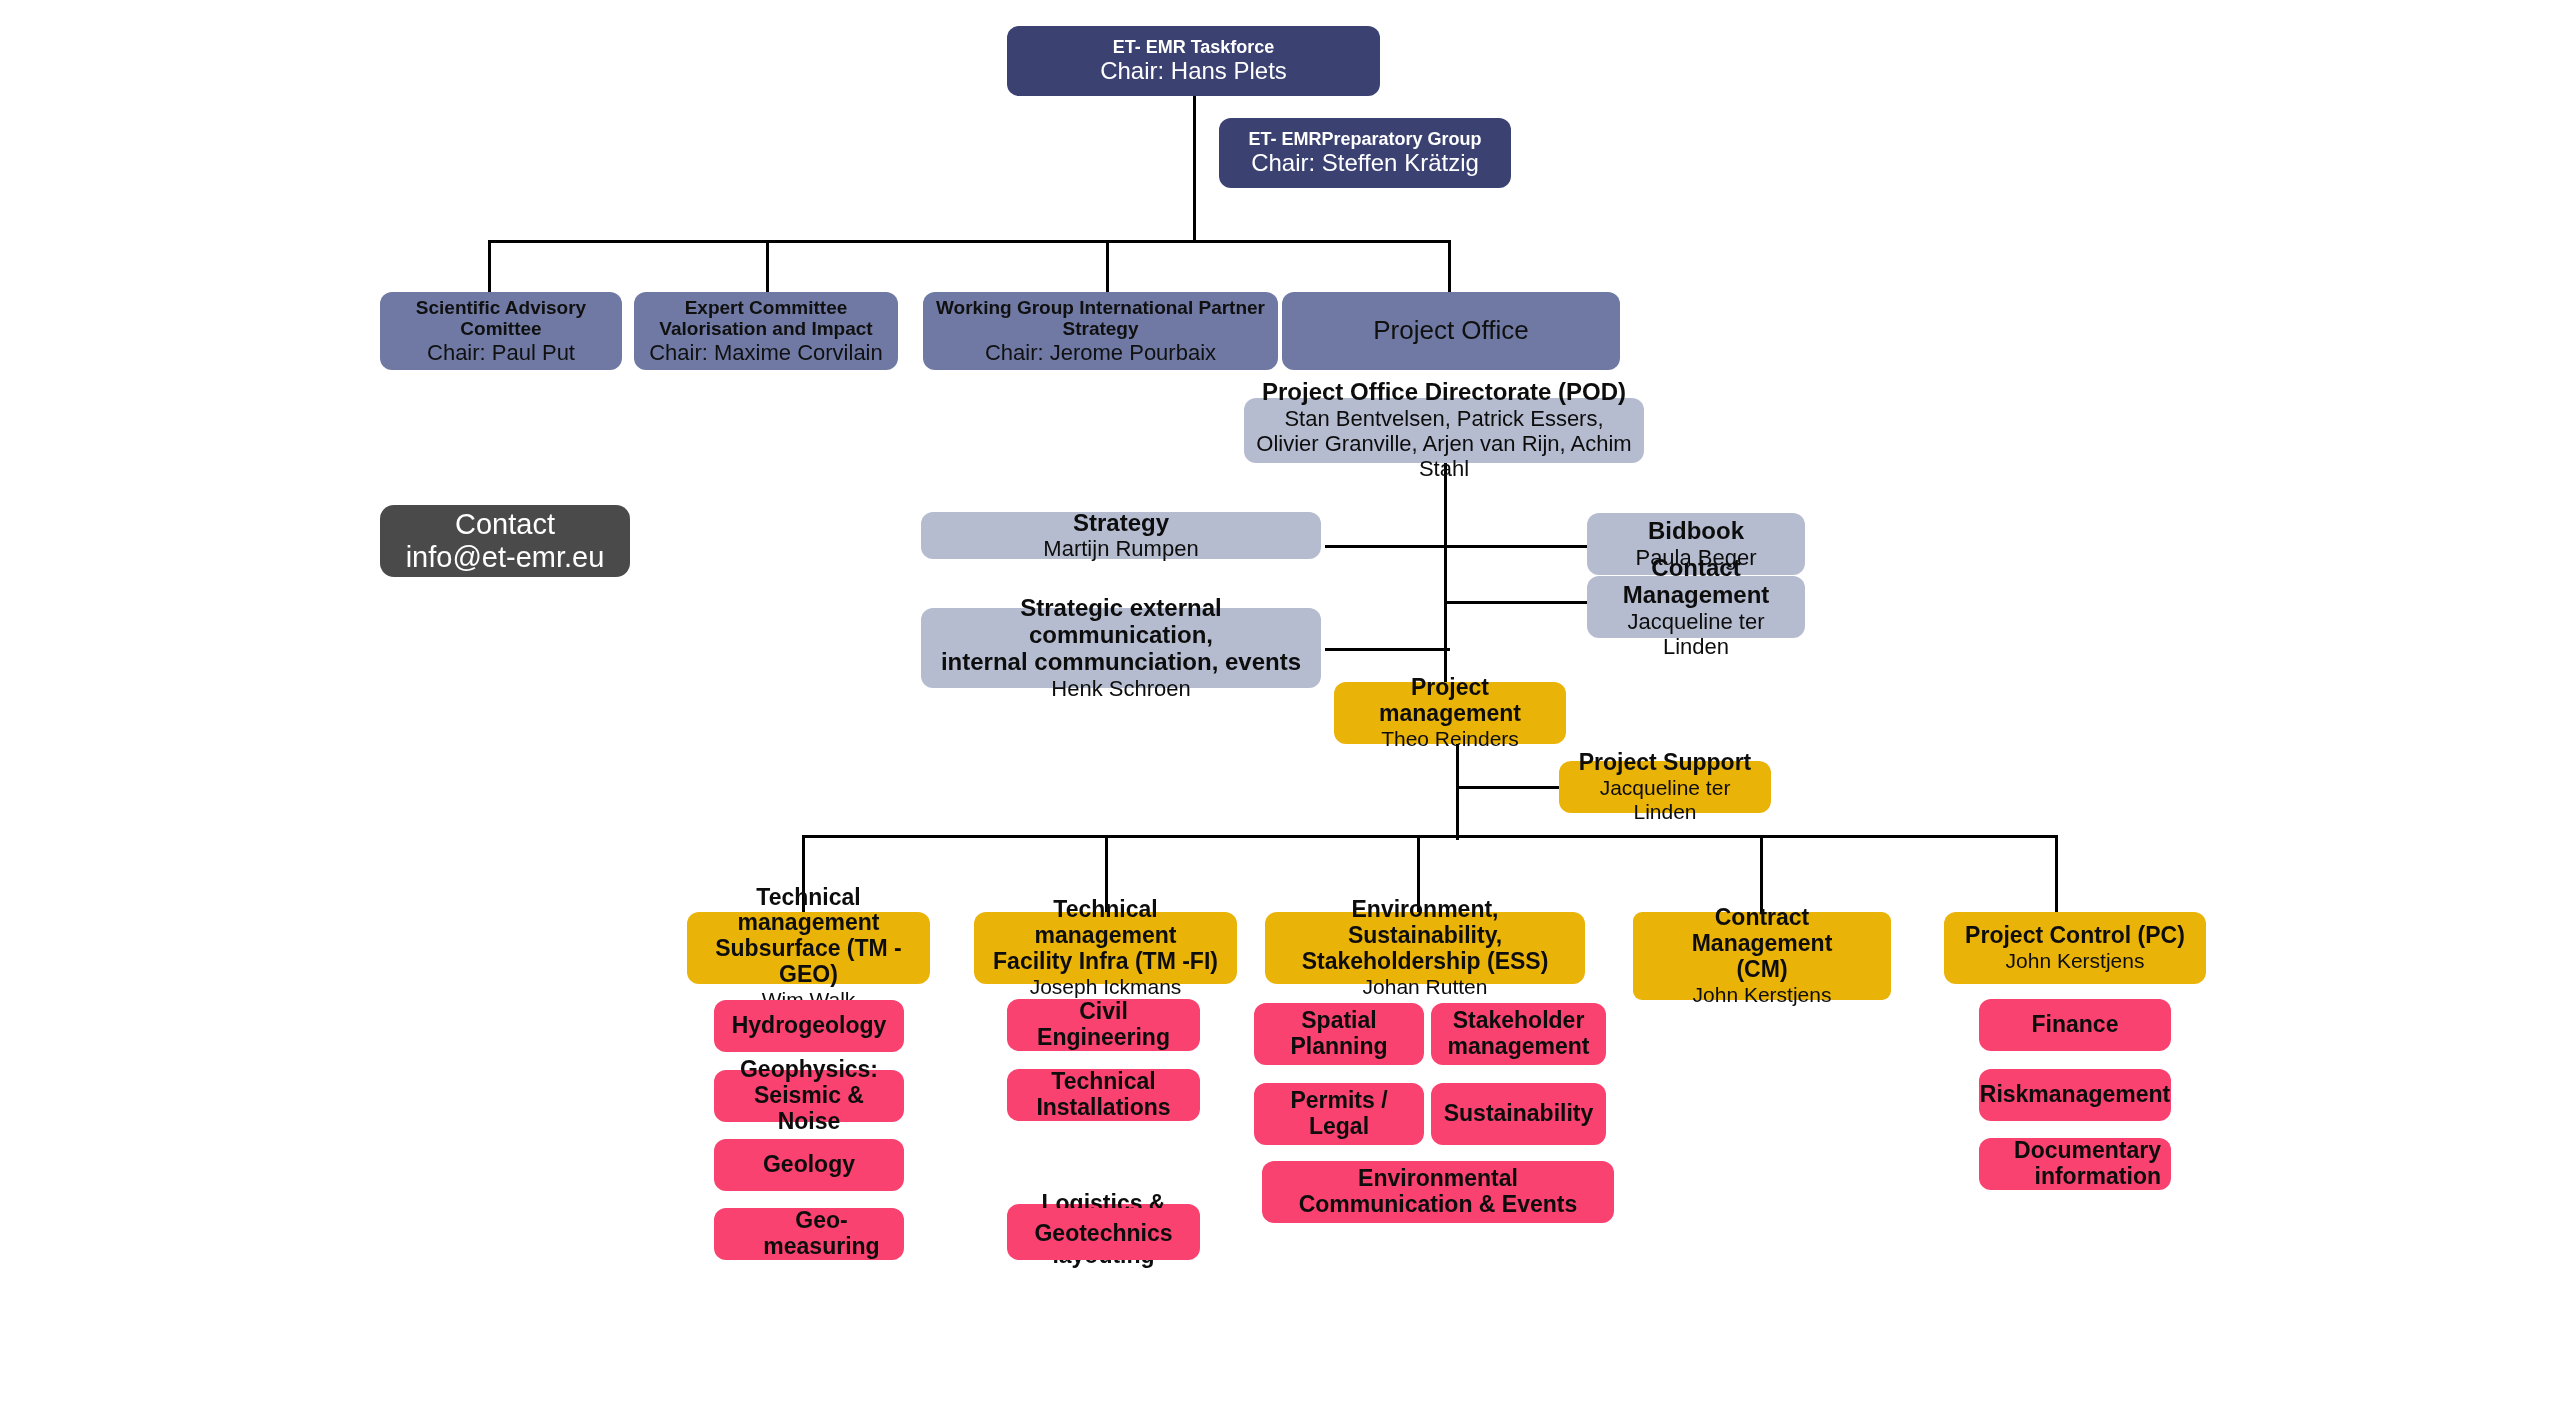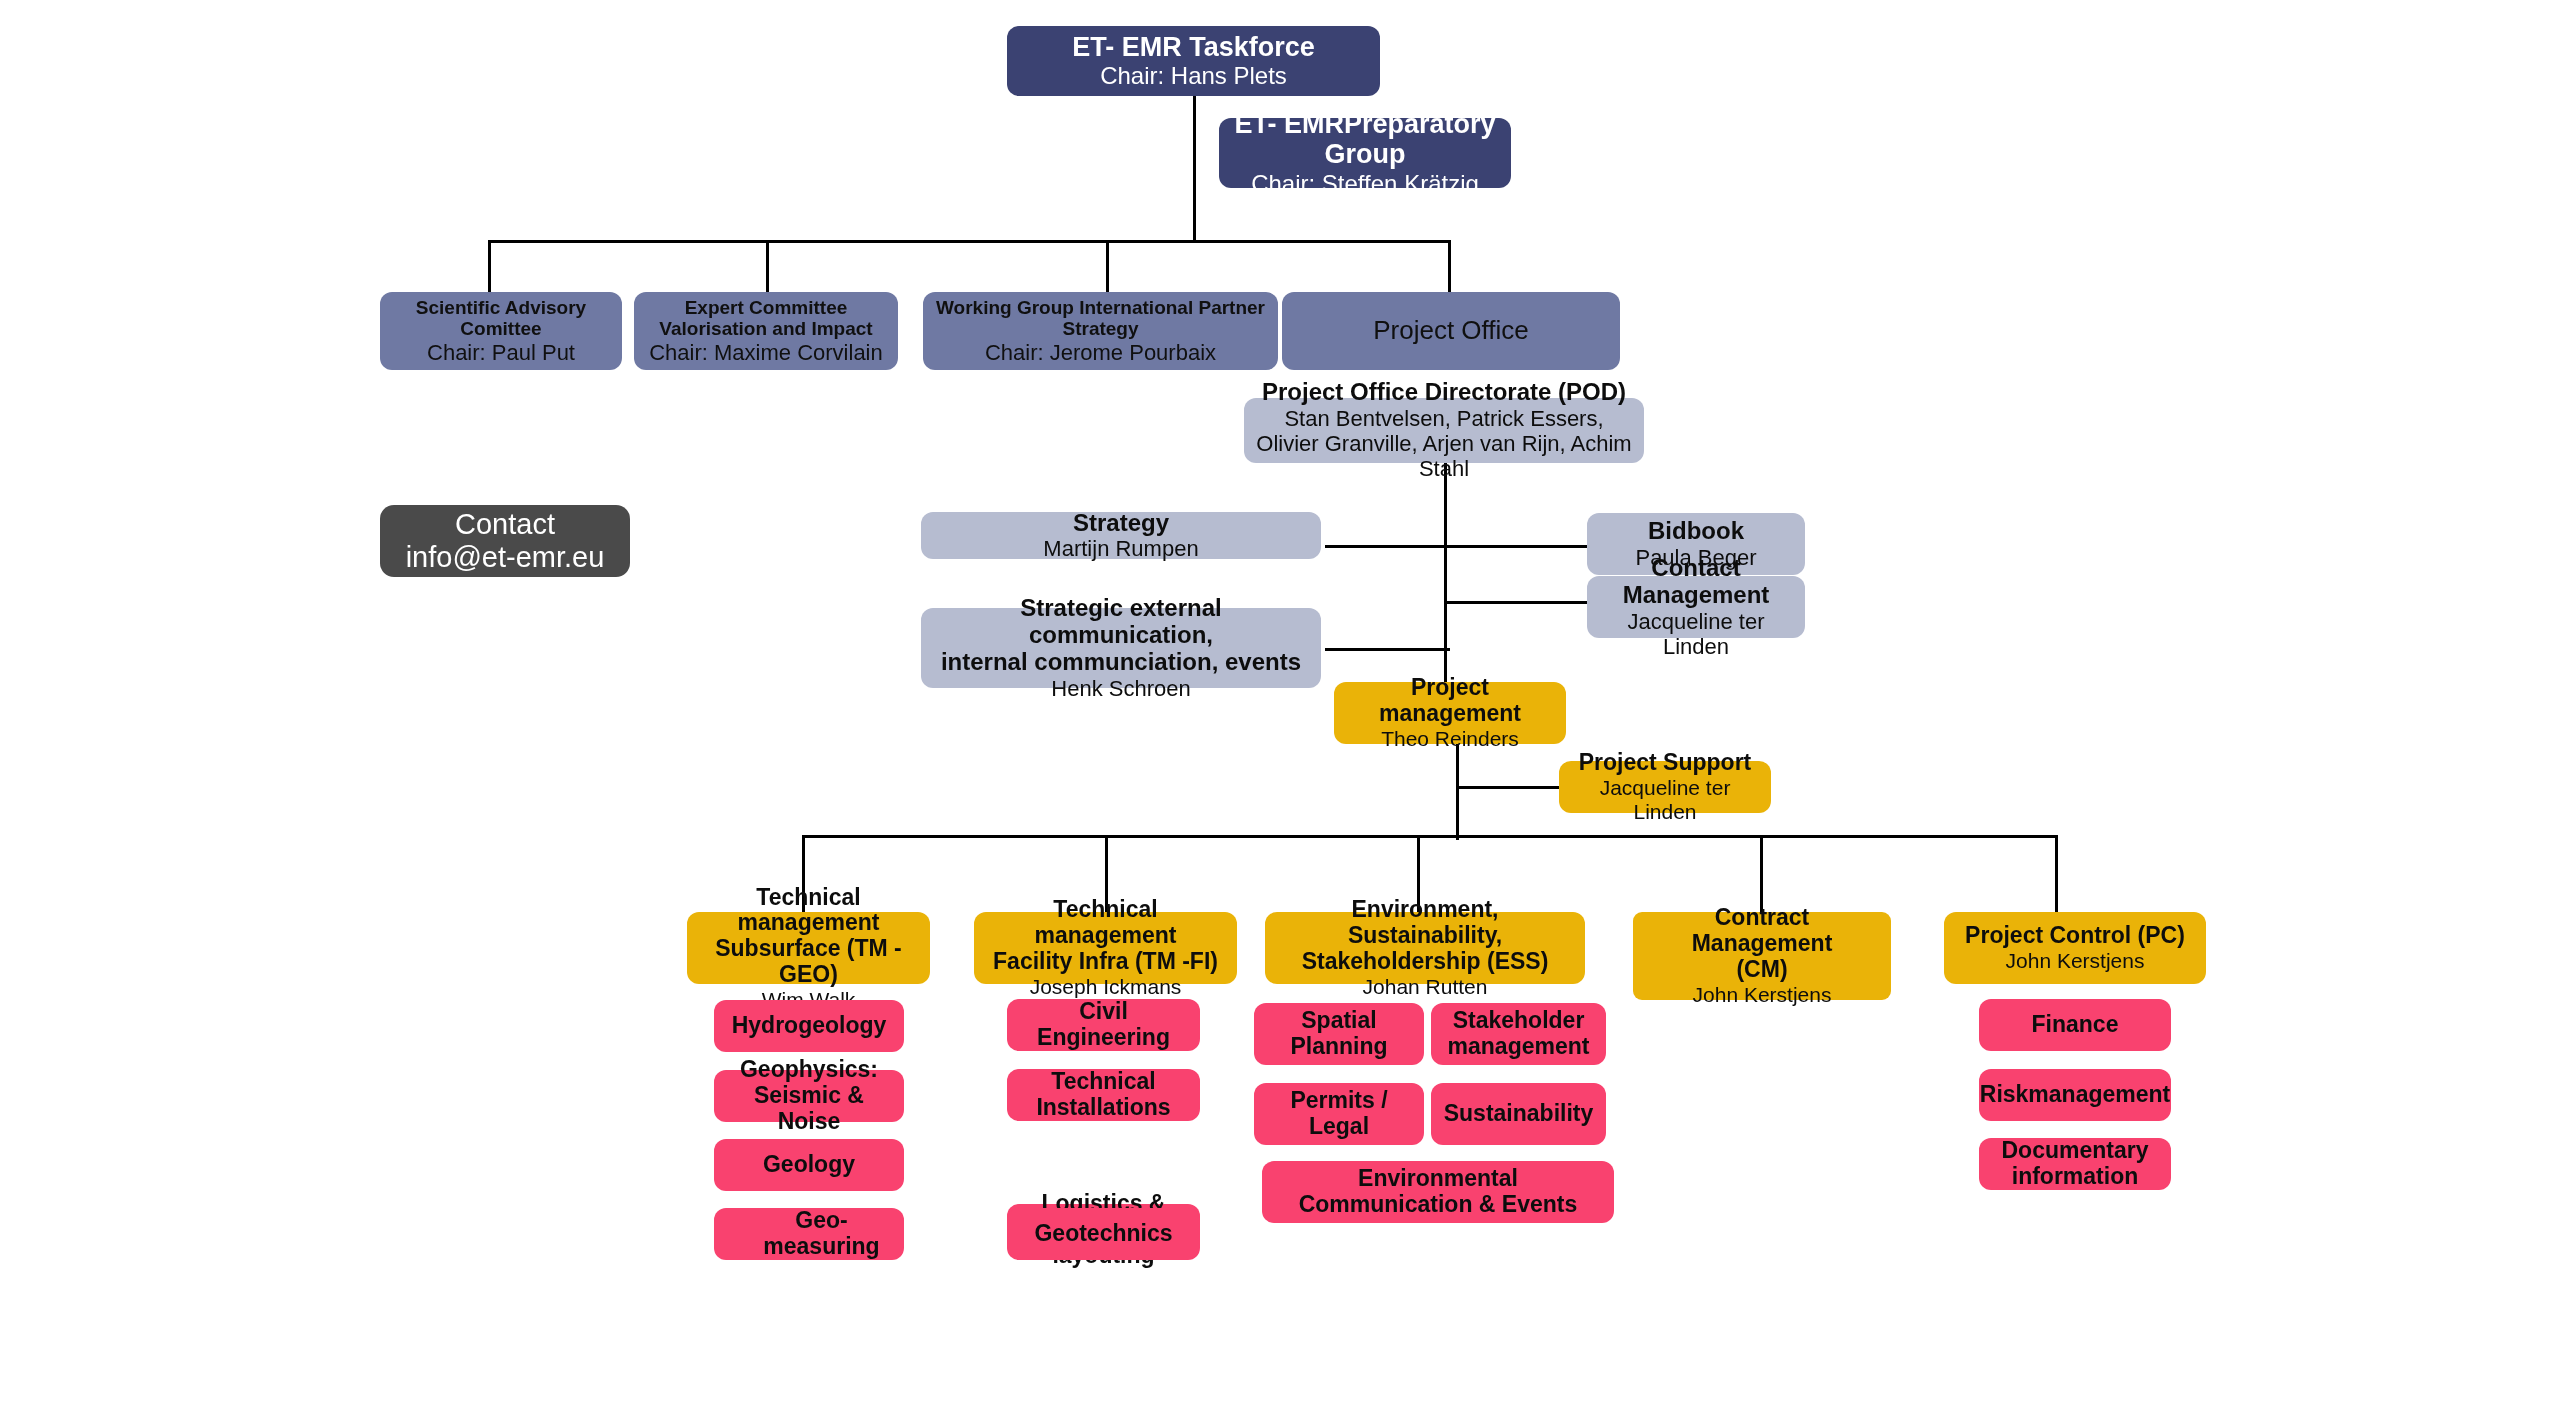--- a/index.html
+++ b/index.html
@@ -7,21 +7,21 @@
        font-family:"Liberation Sans","DejaVu Sans",sans-serif;}
   #canvas{position:absolute;left:0;top:0;width:2560px;height:1407px;}
 
   .box{position:absolute;border-radius:12px;box-sizing:border-box;
        display:flex;flex-direction:column;align-items:center;justify-content:center;
        text-align:center;padding:6px 10px;z-index:5;}
   .box .t{font-weight:bold;line-height:1.12;}
   .box .s{line-height:1.14;}
 
   .navy{background:#3b4272;color:#ffffff;}
-  .navy .t{font-size:27px;}
+  .navy .t{font-size:18px;}
   .navy .s{font-size:24px;font-weight:normal;}
 
   .slate{background:#6f79a3;color:#101010;}
   .slate .t{font-size:19px;}
   .slate .s{font-size:22px;font-weight:normal;}
 
   .lav{background:#b6bcd0;color:#0d0d0d;}
   .lav .t{font-size:24px;}
   .lav .s{font-size:22px;font-weight:normal;}
 
@@ -211,17 +211,17 @@
   <div class="box pink" style="left:1944px;top:912px;width:262px;height:72px;">
     <div class="t">Project Control (PC)</div>
     <div class="s">John Kerstjens</div>
   </div>
   <div class="box pink-sub" style="left:1979px;top:999px;width:192px;height:52px;">
     <div class="t">Finance</div>
   </div>
   <div class="box pink-sub" style="left:1979px;top:1069px;width:192px;height:52px;">
     <div class="t">Riskmanagement</div>
   </div>
-  <div class="box pink-sub" style="left:1979px;top:1138px;width:192px;height:52px;">
+  <div class="box pink-sub" style="left:1979px;top:1138px;width:192px;height:52px;text-align:right;">
     <div class="t">Documentary information</div>
   </div>
 
 </div>
 
 </body></html>

